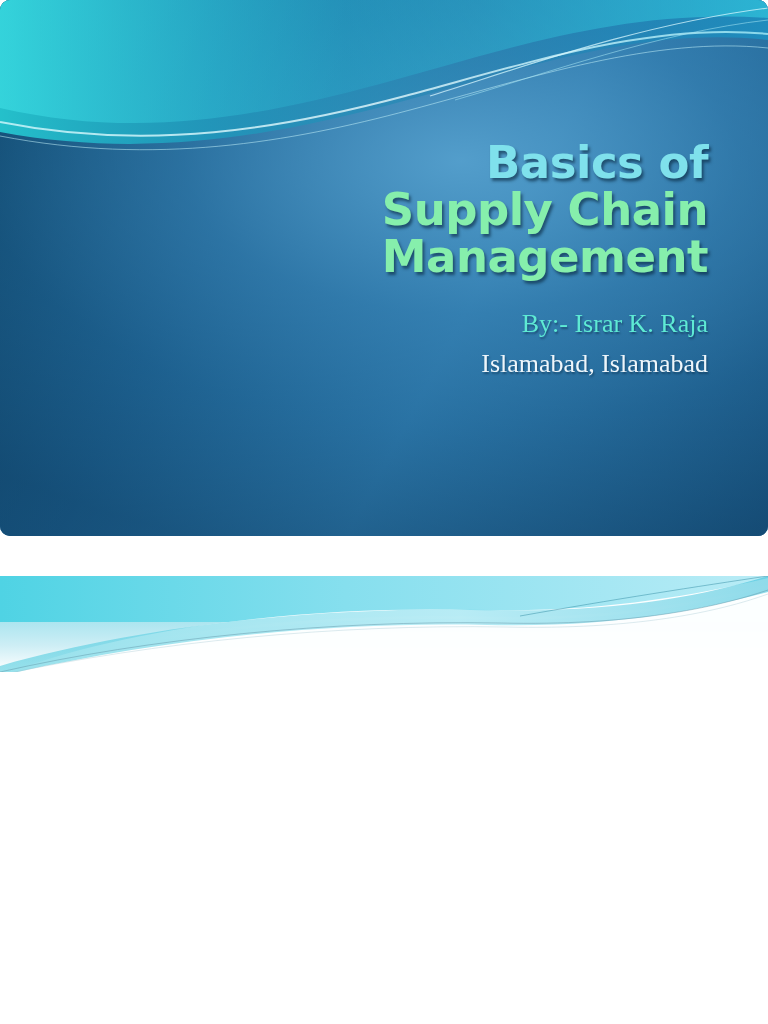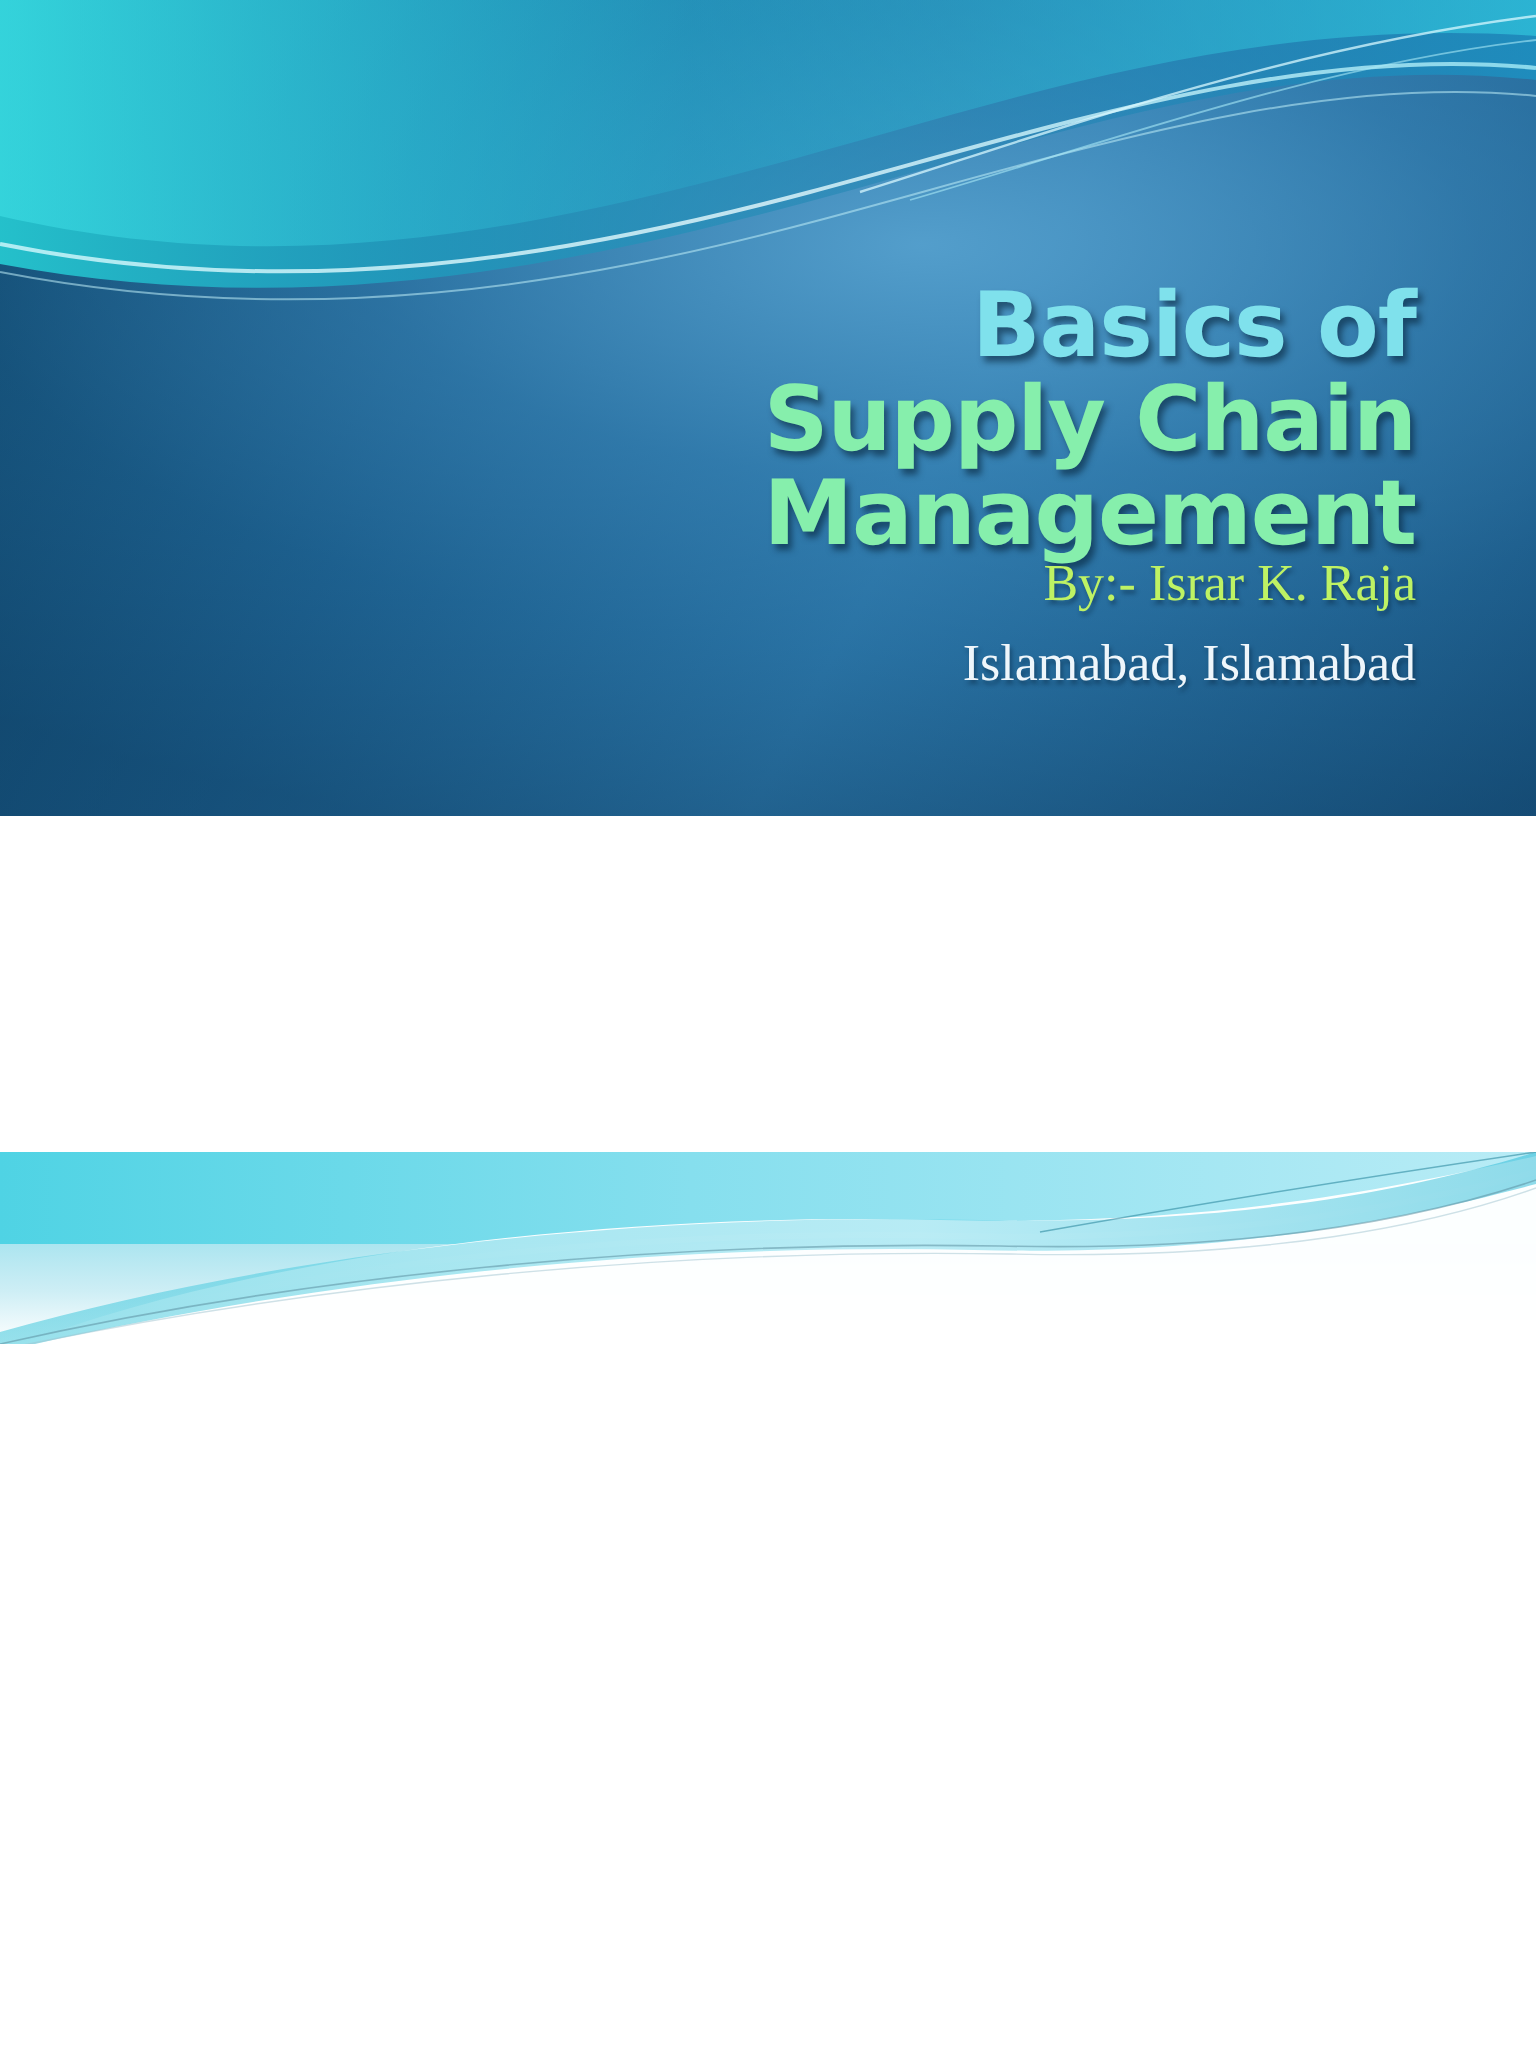--- a/index.html
+++ b/index.html
@@ -19,30 +19,31 @@
     width: 768px;
     height: 1024px;
   }
 
   
   .slide-title {
     position: absolute;
     left: 0;
     top: 0;
     width: 768px;
-    height: 408px;
+    height: 536px;
     overflow: hidden;
     background:
       radial-gradient(ellipse 120% 90% at 62% 28%,
         #3f86b6 0%,
         #2f76a8 35%,
         #226severe 55%,
         #1b5d8c 78%,
         #14446c 100%);
     background-color: #226c9c;
+    border-radius: 10px;
   }
   .slide-title .bg-grad {
     position: absolute;
     inset: 0;
     background:
       radial-gradient(ellipse 95% 75% at 60% 30%,
         rgba(90,165,210,0.85) 0%,
         rgba(56,130,180,0.55) 38%,
         rgba(28,92,140,0.30) 66%,
         rgba(12,58,95,0.45) 100%),
@@ -161,21 +162,21 @@
       <path d="M0,560 C180,566 330,588 460,572 C590,556 690,548 768,556 L768,576 L0,576 Z" fill="url(#btmBand)" opacity="0.55"></path>
       <path d="M0,568 C200,574 350,592 470,578 C600,562 700,556 768,564" fill="none" stroke="#eafcff" stroke-width="1.4" opacity="0.8"></path>
     </svg>
 
     <div class="title-block">
       <div class="title-line title-line-1" style="color: rgb(127, 225, 236);">Basics of</div>
       <div class="title-line title-line-2" style="color: #86efac;">Supply Chain Management</div>
     </div>
 
     <div class="subtitle-block">
-      <div class="subtitle-line" style="color: #bef264;">By:- Israr K. Raja</div>
+      <div class="subtitle-line" style="color: #5eead4; margin-top: 32px;">By:- Israr K. Raja</div>
       <div class="subtitle-line" style="color: rgb(238, 246, 251);">Islamabad, Islamabad</div>
     </div>
   </section>
 
   <section class="slide-content">
     <div class="band">
       <svg class="band-svg" viewBox="0 0 768 100" preserveAspectRatio="none">
         <defs>
           <linearGradient id="cyanBand" x1="0" y1="0" x2="1" y2="0">
             <stop offset="0%" stop-color="#4fd3e4"></stop>

